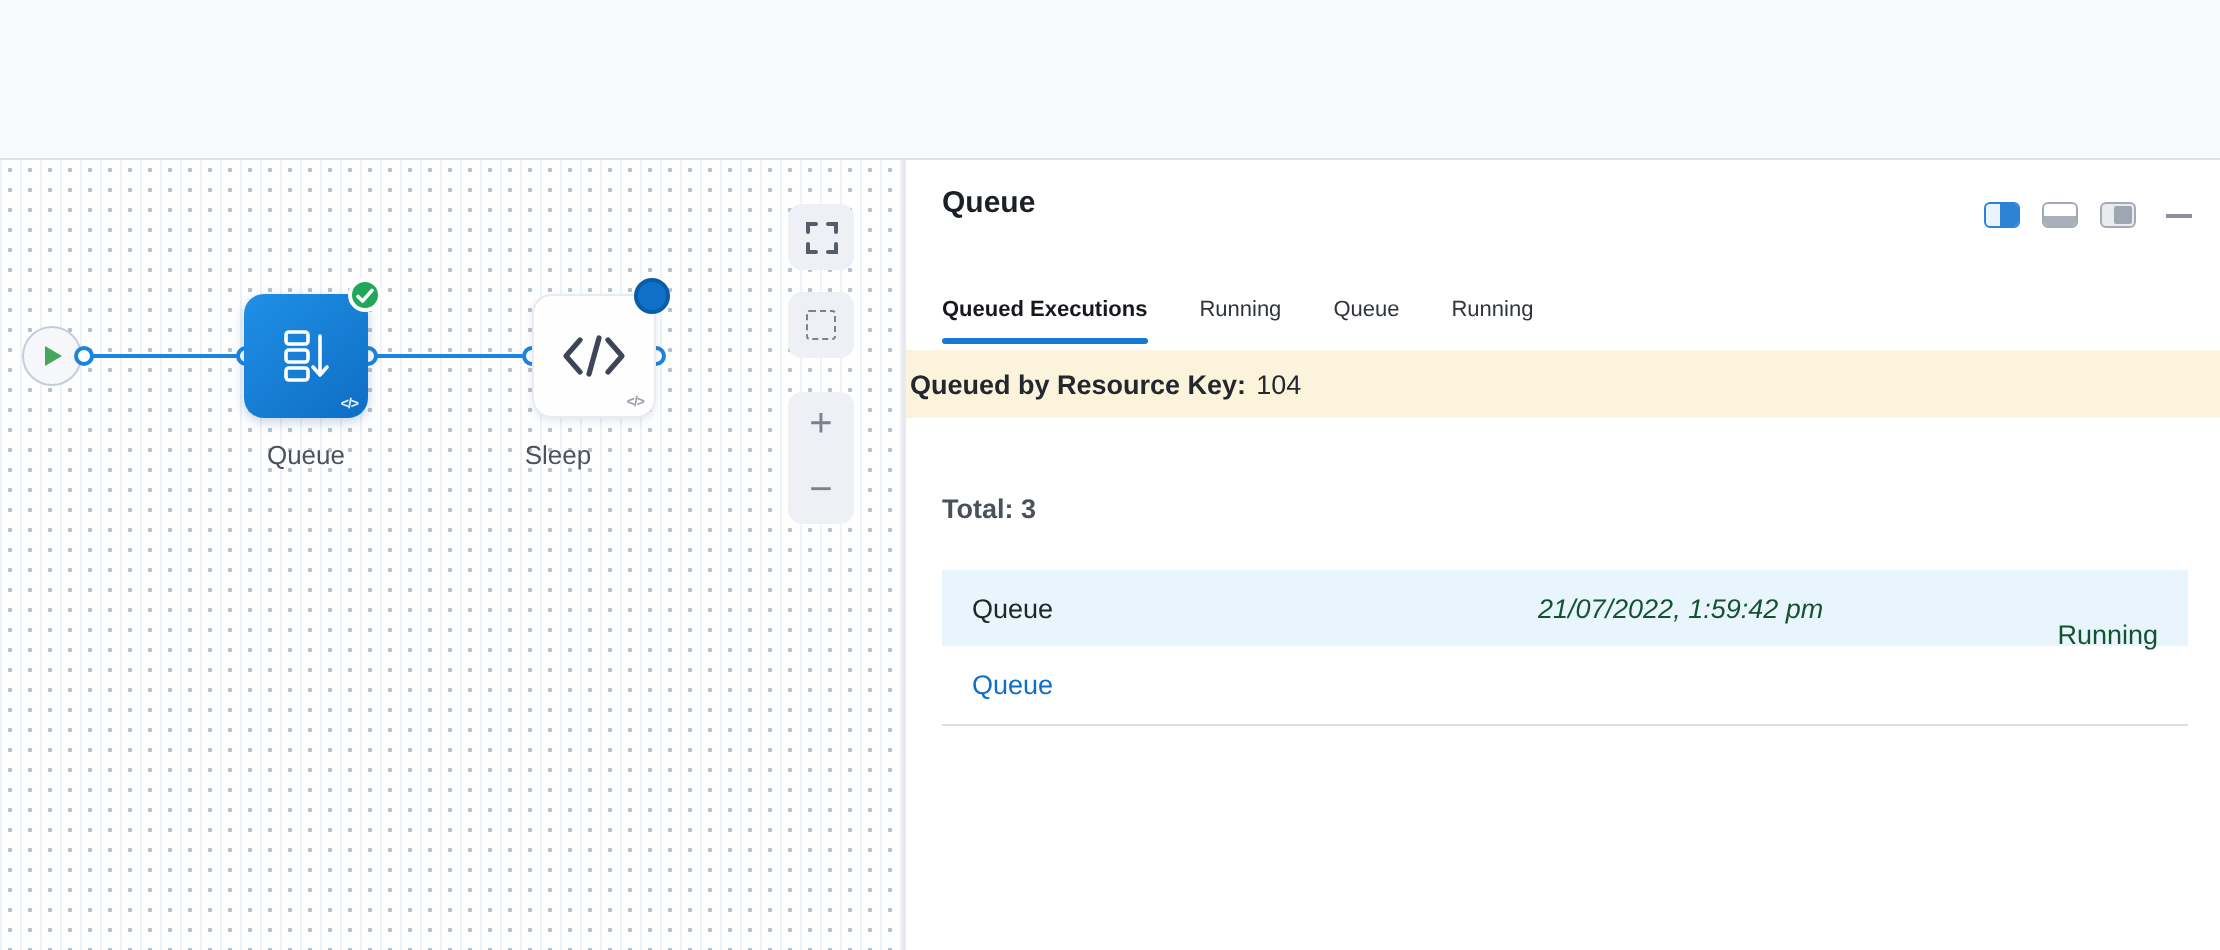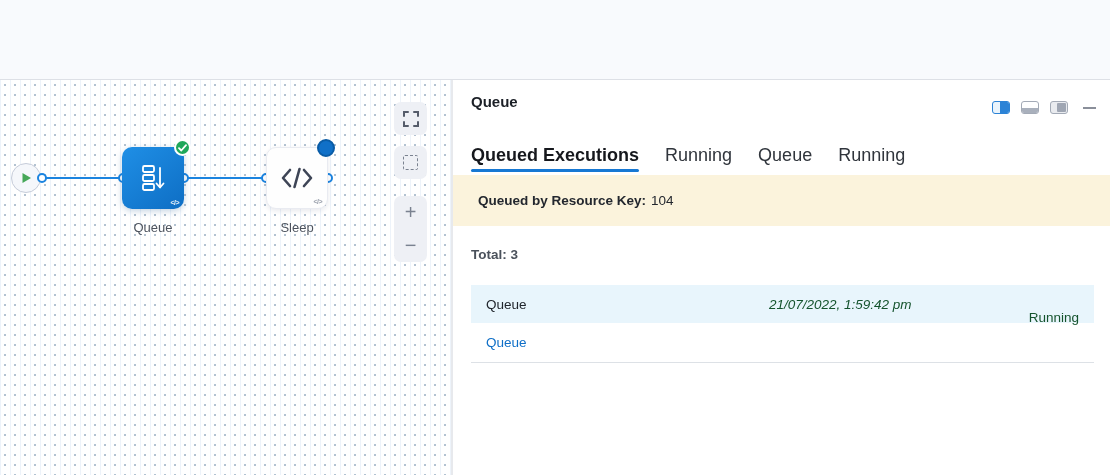--- a/index.html
+++ b/index.html
@@ -47,21 +47,21 @@
   .badge.selected { right:-8px; top:-9px; width:18px; height:18px;
     background:#1070c8; border:2px solid #0a5ca6; }
 
   .mini-code { position:absolute; right:5px; bottom:3px; font-size:7px;
     font-weight:bold; letter-spacing:-0.5px; }
   .mini-code.white { color:rgba(255,255,255,.9); }
   .mini-code.gray  { color:#9aa0ac; }
 
   .node-label { position:absolute; top:140px; width:62px; text-align:center;
     font-size:13px; color:#4d535e; }
-  .node-label.l1 { left:122px; } .node-label.l2 { left:266px; }
+  .node-label.l1 { left:122px; } .node-label.l2 { left:248px; }
 
   
   .tool-btn { position:absolute; left:394px; width:33px; height:33px;
     background:#eef0f5; border-radius:7px; display:flex; align-items:center;
     justify-content:center; cursor:pointer; }
   .tool-btn.b1 { top:22px; } .tool-btn.b2 { top:66px; }
   .zoom-group { position:absolute; left:394px; top:116px; width:33px; height:66px;
     background:#eef0f5; border-radius:7px; display:flex; flex-direction:column; }
   .zoom-group > div { flex:1; display:flex; align-items:center; justify-content:center;
     font-size:20px; color:#7a8290; cursor:pointer; user-select:none; }
@@ -85,27 +85,27 @@
   .lay-icon.idle .fill-bottom { position:absolute; left:0; right:0; bottom:0;
     height:45%; background:#a9b0bc; }
   .lay-icon.idle2 { border:1.5px solid #a3aab6; background:#e9ebef; }
   .lay-icon.idle2 .fill-right { position:absolute; right:1px; top:1px; bottom:1px;
     width:55%; background:#9fa6b3; border-radius:1px; }
   .minimize { width:13px; height:2px; background:#8a8f9a; margin-left:4px;
     cursor:pointer; }
 
   .tabs { position:absolute; left:18px; top:58px; height:34px; display:flex; gap:26px; }
   .tab { position:relative; display:inline-flex; align-items:center;
-    font-size:18px; color:#30353c; cursor:pointer; }
+    font-size:11px; color:#30353c; cursor:pointer; }
   .tab.active { font-weight:bold; color:#16181d; }
   .tab.active::after { content:""; position:absolute; left:0; right:0; bottom:0;
     height:3px; border-radius:2px; background:#1778d3; }
 
-  .banner { position:absolute; left:0; right:0; top:95px; height:51px;
-    background:#fbf3dc; display:flex; align-items:center; padding-left:25px;
+  .banner { position:absolute; left:0; right:0; top:95px; height:34px;
+    background:#fbf3dc; display:flex; align-items:center; padding-left:2px;
     font-size:13.5px; color:#23272e; }
   .banner .b-label { font-weight:bold; margin-right:5px; }
 
   .total { position:absolute; left:18px; top:165px; height:20px;
     font-size:13.5px; font-weight:bold; color:#4a515b; line-height:20px; }
 
   .exec-table { position:absolute; left:18px; right:16px; top:205px; }
   .exec-row { display:flex; align-items:center; padding:0 15px; font-size:13.5px; }
   .exec-row.highlight { height:38px; background:#e8f5fc; }
   .exec-row.plain { height:40px; border-bottom:1px solid #dde1e6; }

